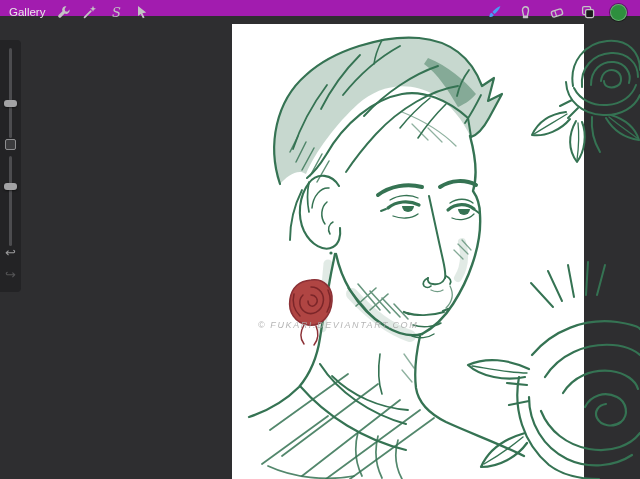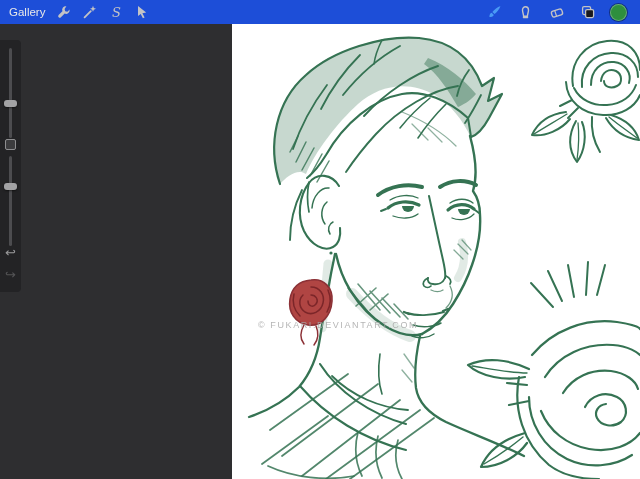--- a/index.html
+++ b/index.html
@@ -3,22 +3,22 @@
 <meta charset="utf-8">
 <style>
   html,body{margin:0;padding:0;}
   body{
     width:640px;height:479px;position:relative;overflow:hidden;
     background:#2e2e30;font-family:"Liberation Sans",sans-serif;
     -webkit-user-select:none;user-select:none;
   }
   
   .topbar{
-    position:absolute;top:0;left:0;right:0;height:24px;
-    background:#1d4ed8;display:flex;align-items:flex-end;z-index:20;
+    position:absolute;top:0;left:0;right:0;height:16px;
+    background:#a21caf;display:flex;align-items:flex-start;z-index:20;
   }
   .gallery{
     color:#e8e8e8;font-size:11.5px;padding:0 6px 0 9px;line-height:24px;cursor:default;
   }
   .tool{width:26px;height:24px;display:flex;align-items:center;justify-content:center;}
   .tool svg{display:block;}
   .sel-glyph{
     font-family:"DejaVu Serif",serif;font-style:italic;font-size:13px;color:#c3c3c5;line-height:1;
   }
   .right-tools{margin-left:auto;display:flex;align-items:center;padding-right:6px;}
@@ -47,22 +47,22 @@
   }
   .undo,.redo{
     position:absolute;left:0;width:21px;text-align:center;
     color:#9a9a9c;font-size:13px;line-height:14px;cursor:pointer;
     font-family:"DejaVu Sans",sans-serif;
   }
   .undo{top:206px;}
   .redo{top:228px;opacity:.4;}
   
   .canvas{
-    position:absolute;left:232px;top:24px;width:408px;height:455px;
-    background:#ffffff;z-index:5;
+    position:absolute;left:232px;top:24px;width:352px;height:455px;
+    background:#ffffff;z-index:5;font-style:italic;
   }
   .sketch{position:absolute;left:0;top:0;}
   .watermark{
     position:absolute;left:26px;top:296px;font-size:9px;letter-spacing:1.6px;
     color:#a9a9a9;opacity:.85;white-space:nowrap;z-index:6;
   }
 </style>
 </head>
 <body>
 

